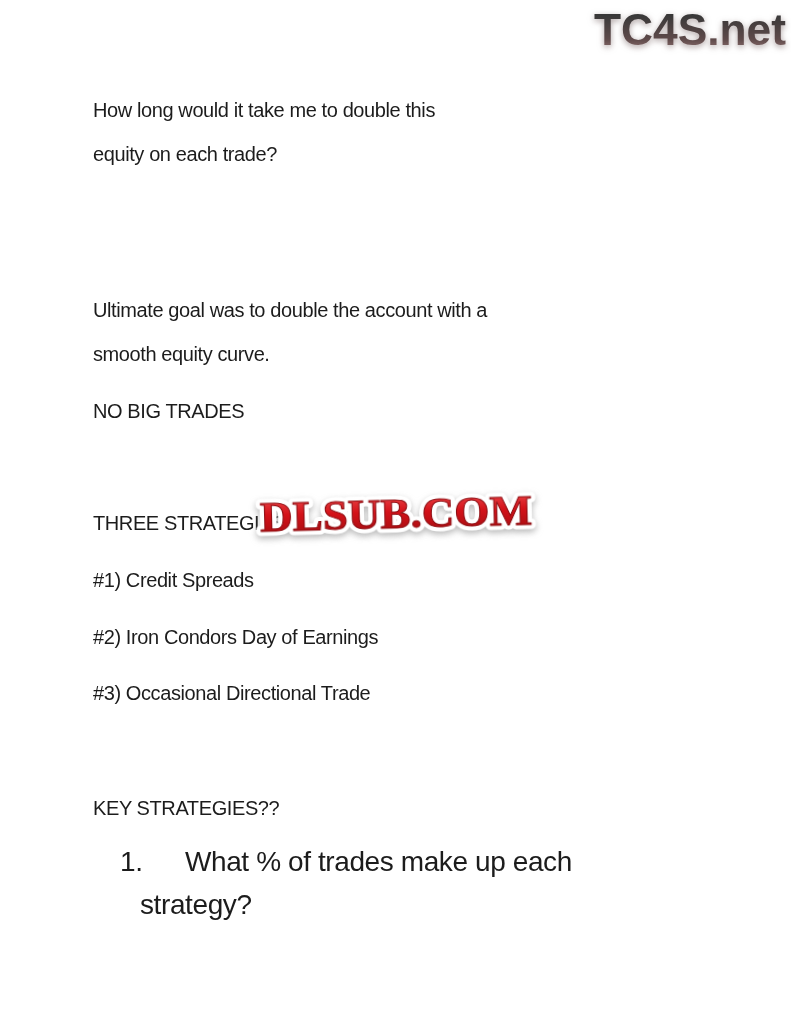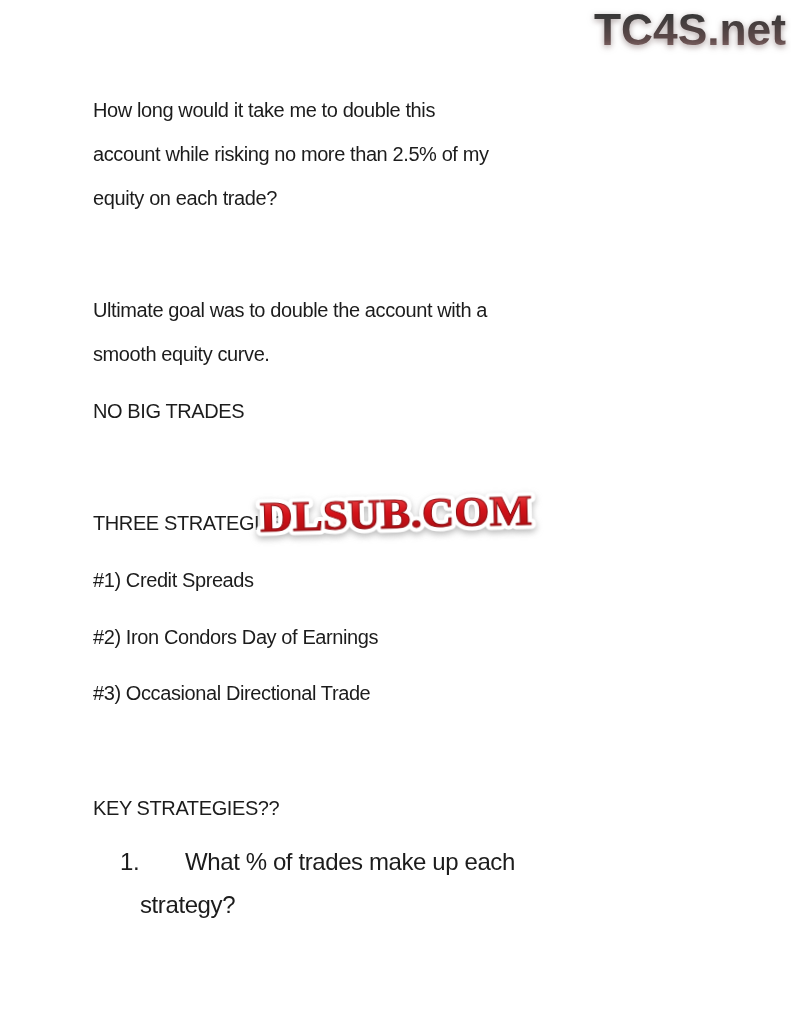--- a/index.html
+++ b/index.html
@@ -23,21 +23,21 @@
   
   .tc4s{position:absolute;left:590px;top:2px;width:200px;height:54px;}
   .tc4s svg{filter:drop-shadow(0 2px 3px rgba(150,135,135,0.8));}
   
   .dlsub{position:absolute;left:248px;top:484px;width:296px;height:58px;transform:rotate(-1.5deg);}
   .dlsub svg{filter:drop-shadow(0 3px 3px rgba(130,130,130,0.55));}
   
   .tx{position:absolute;left:466px;top:972px;width:304px;height:48px;}
   .tx svg{filter:drop-shadow(1px 3px 2px rgba(120,120,120,0.5));}
   
-  .q{position:absolute;left:120px;top:840px;font-size:24px;line-height:43px;letter-spacing:-0.4px;color:#1c1c1c;white-space:nowrap;}
+  .q{position:absolute;left:120px;top:840px;font-size:28px;line-height:43px;letter-spacing:-0.4px;color:#1c1c1c;white-space:nowrap;}
   .qnum{display:inline-block;width:65px;}
   .qline2{margin-left:20px;}
   svg text{font-family:"Liberation Serif",serif;}
   .tc4s svg text{font-family:"Liberation Sans",sans-serif;}
 </style>
 </head>
 <body>
 
 <div class="page">
 
@@ -49,21 +49,20 @@
           <stop offset="0.7" stop-color="#5e4a4a"></stop>
           <stop offset="1" stop-color="#9c7a7a"></stop>
         </linearGradient>
       </defs>
       <text x="100" y="43" text-anchor="middle" font-size="44" font-weight="bold" textLength="192" lengthAdjust="spacingAndGlyphs" fill="url(#g-tc4s)">TC4S.net</text>
     </svg>
   </div>
 
   <div class="p" style="top:88px">
     <span class="ln">How long would it take me to double this</span>
-    <span class="ln">account while risking no more than 2.5% of my</span>
     <span class="ln">equity on each trade?</span>
   </div>
 
   <div class="p" style="top:288px">
     <span class="ln">Ultimate goal was to double the account with a</span>
     <span class="ln">smooth equity curve.</span>
   </div>
 
   <div class="p" style="top:389px">NO BIG TRADES</div>
 

